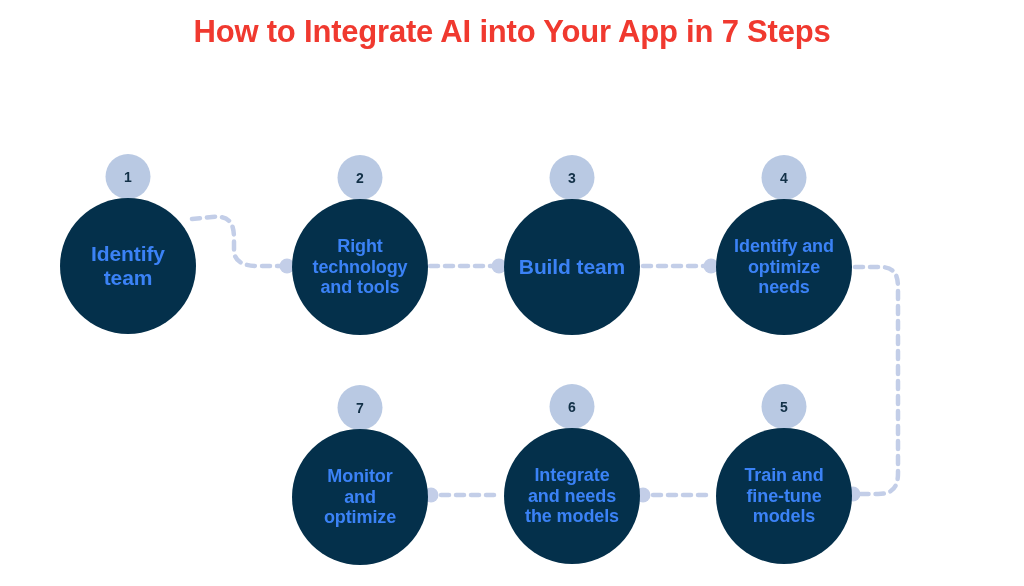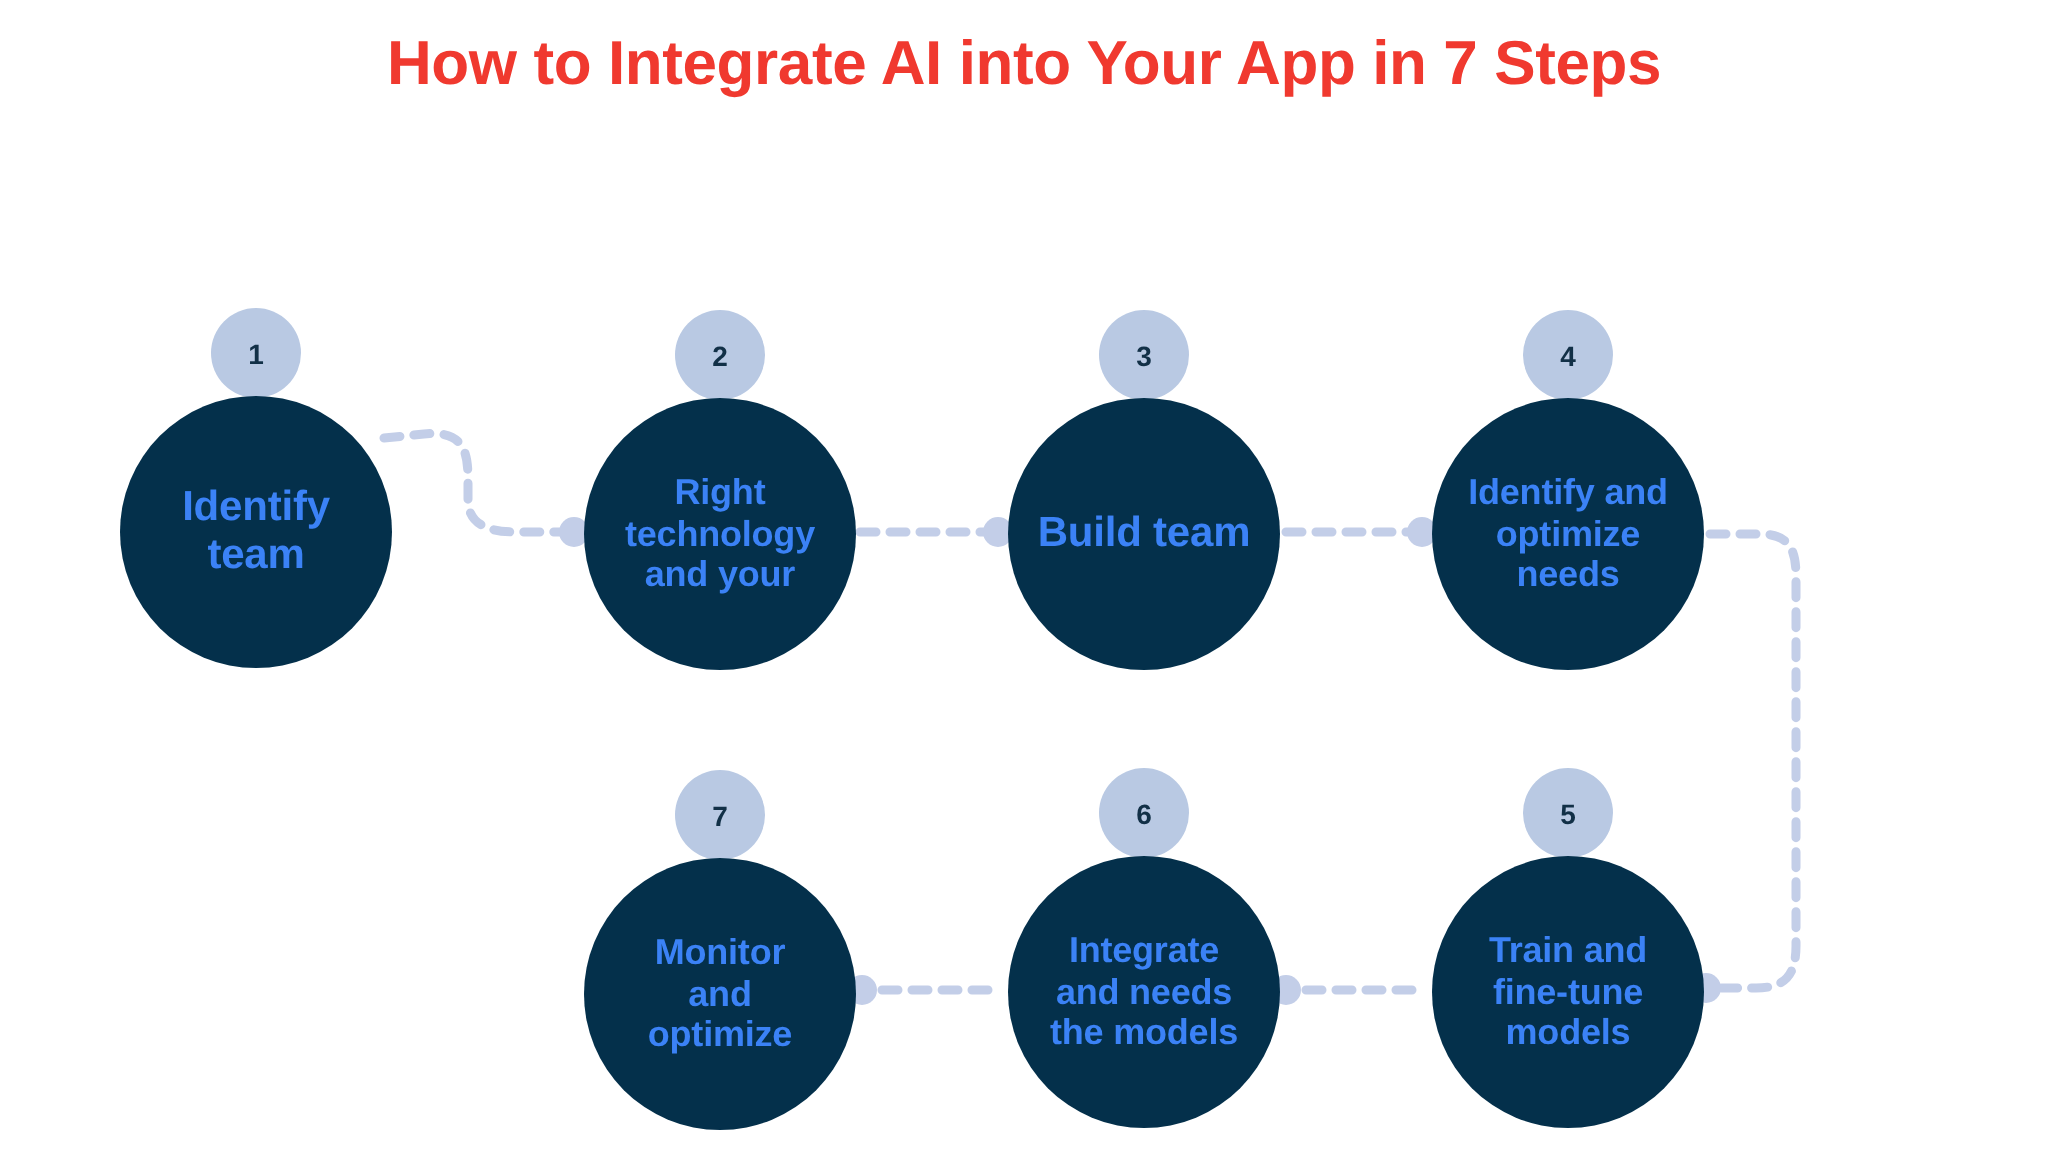--- a/index.html
+++ b/index.html
@@ -136,21 +136,21 @@
   </div>
 
   <div class="node" style="left:292px; top:199px;">
     <div class="badge">
       <span class="badge-num">2</span>
     </div>
     <div class="node-circle">
       <div class="node-label">
         <div>Right</div>
         <div>technology</div>
-        <div>and your</div>
+        <div>and tools</div>
       </div>
     </div>
   </div>
 
   <div class="node" style="left:504px; top:199px;">
     <div class="badge">
       <span class="badge-num">3</span>
     </div>
     <div class="node-circle">
       <div class="node-label two-line">

